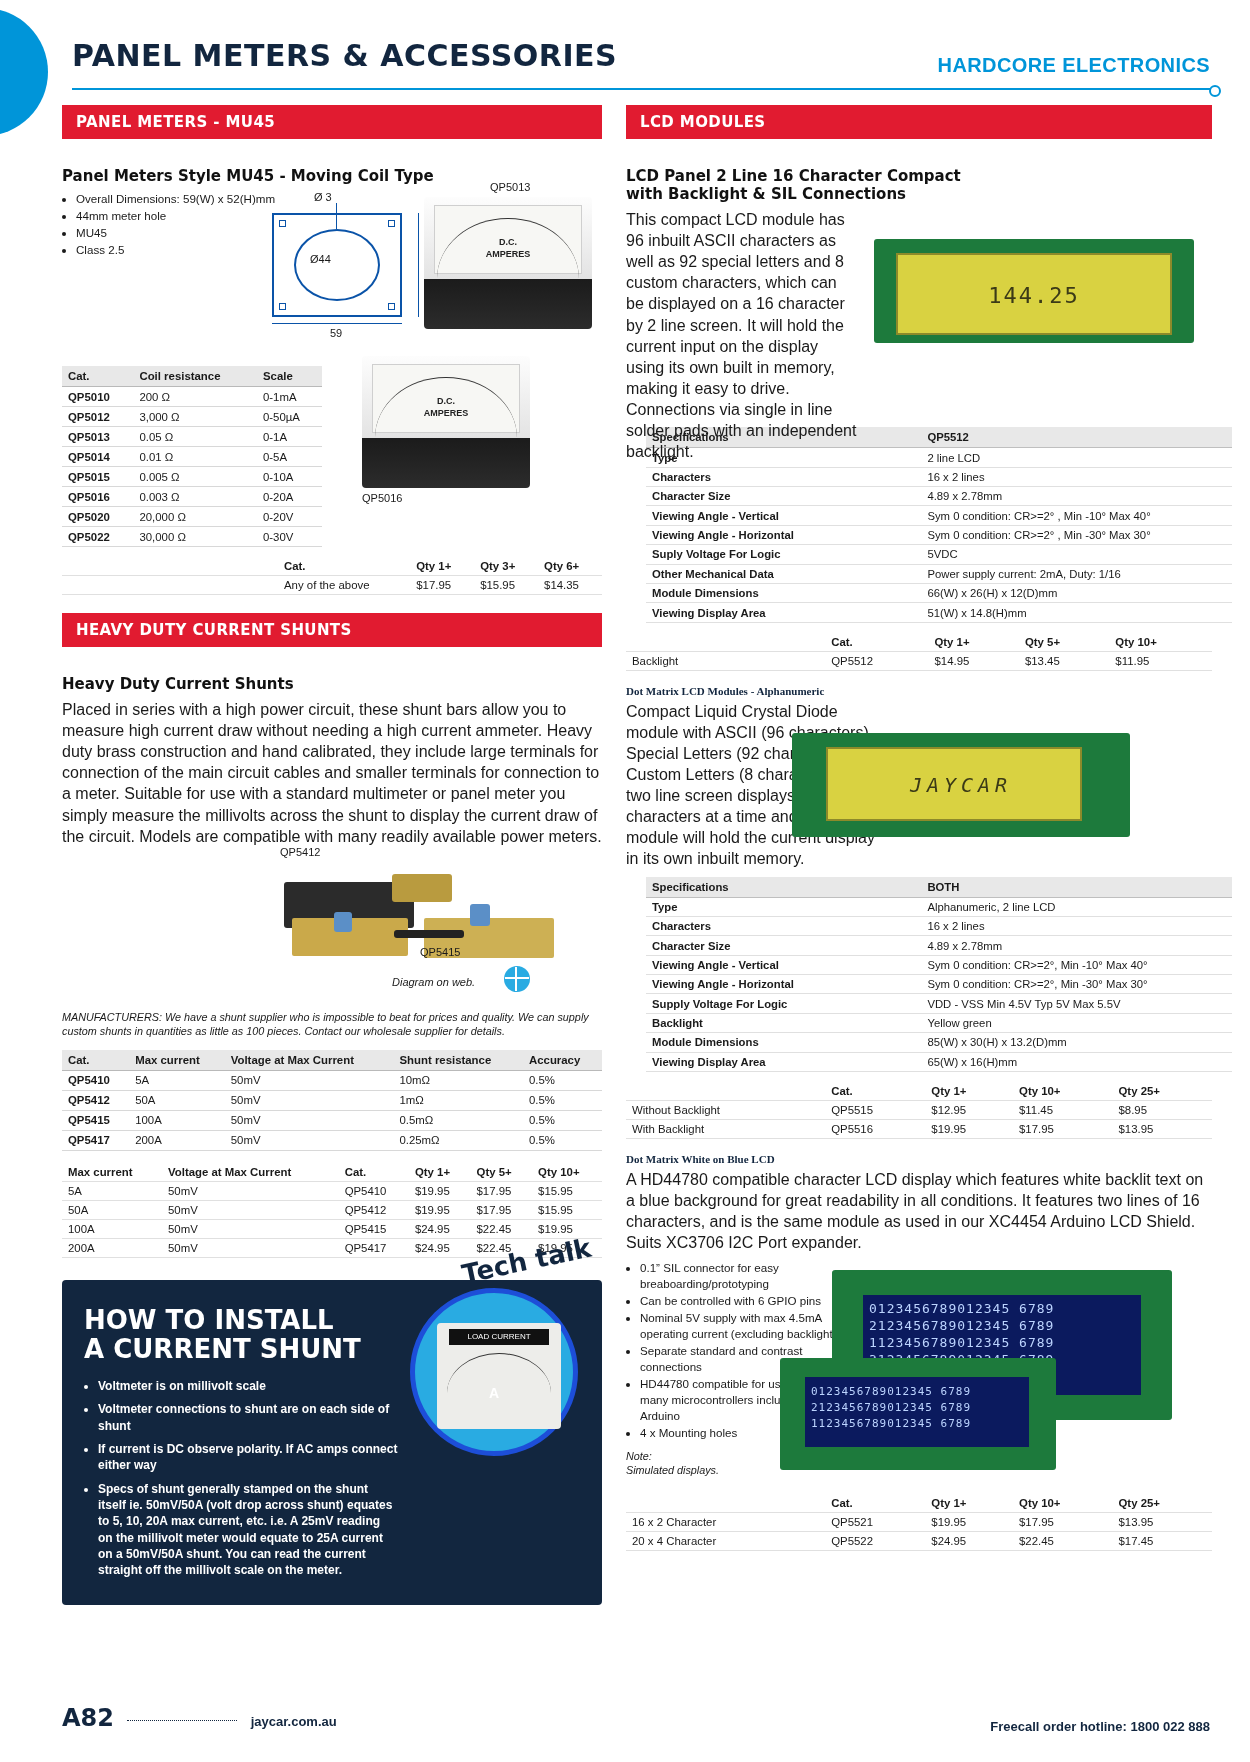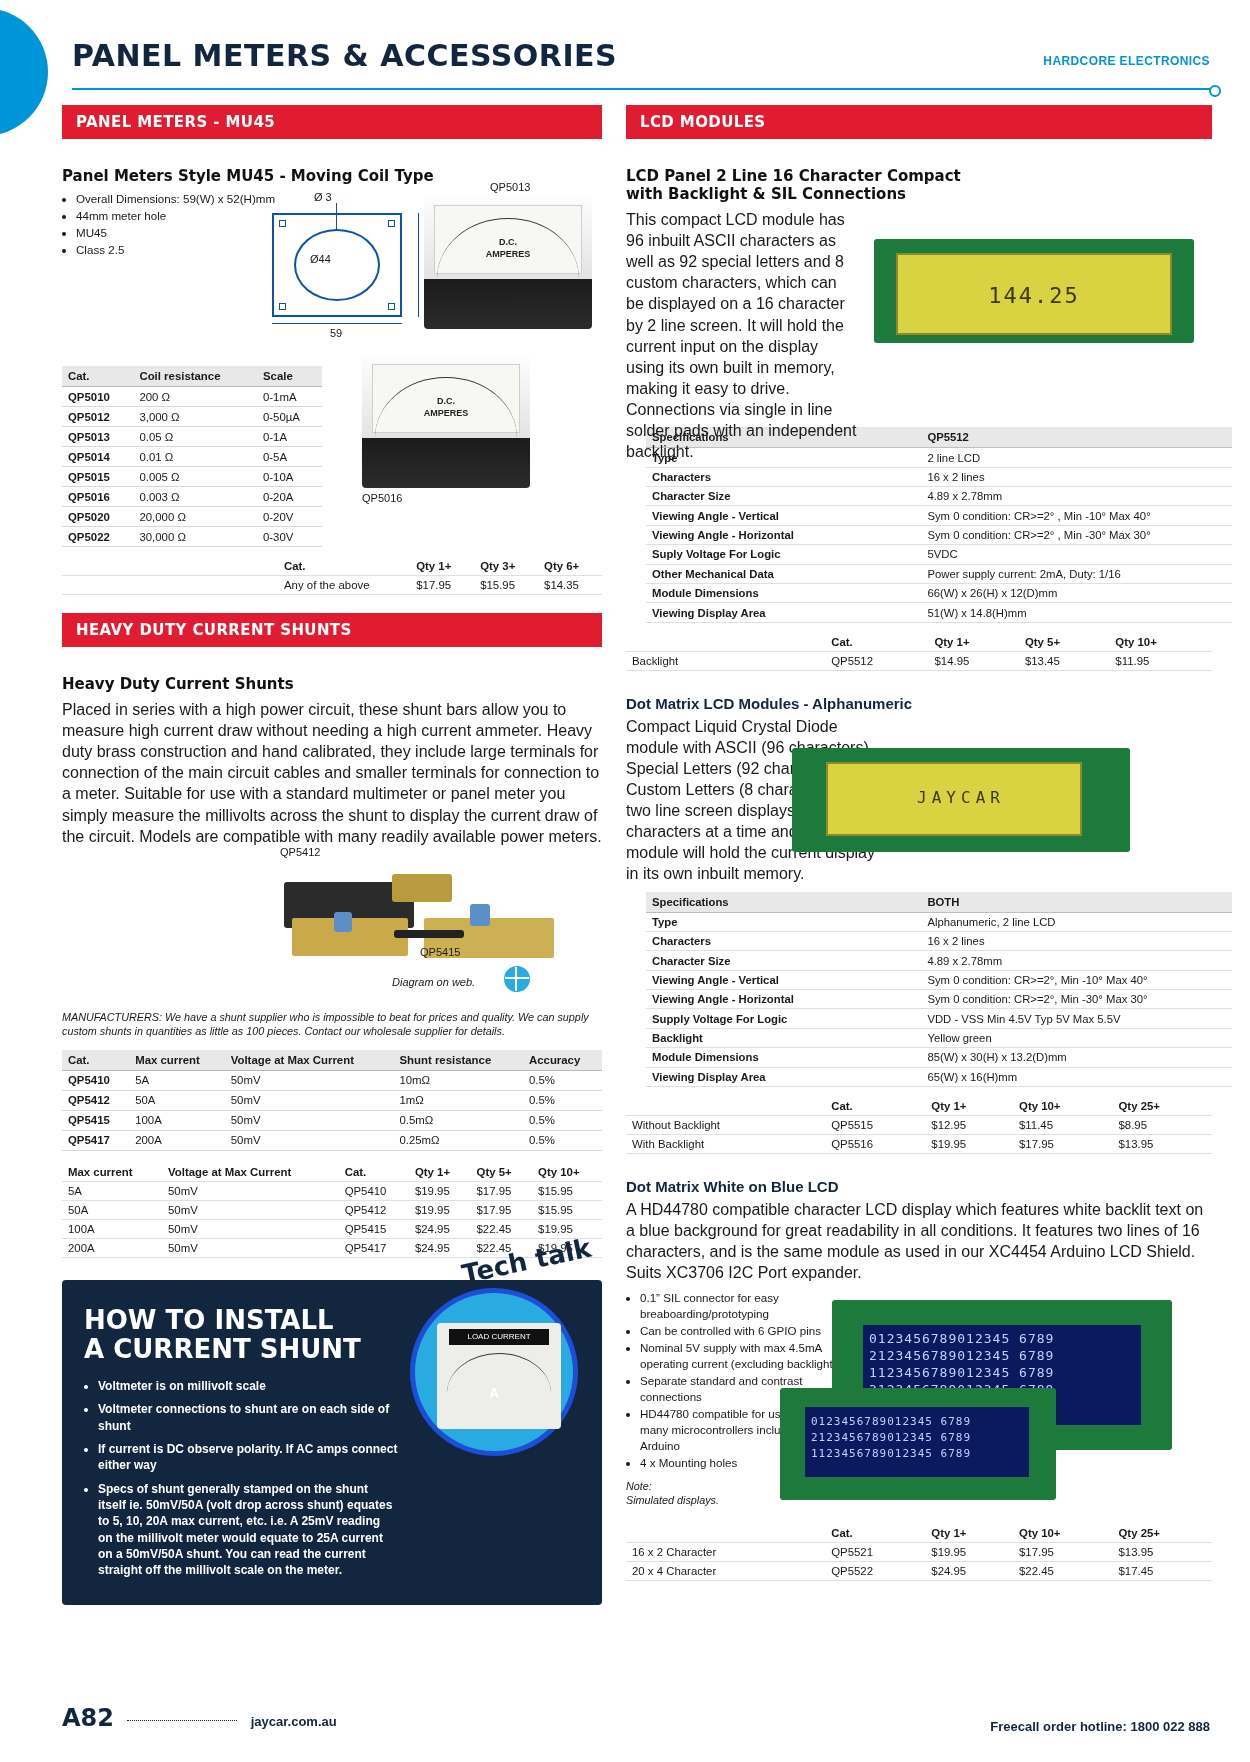--- a/index.html
+++ b/index.html
@@ -17,21 +17,21 @@
     position:absolute; left:-48px; top:8px; width:96px; height:128px;
     background:#0095d9; border-radius:0 64px 64px 0;
   }
   .hdr-title {
     position:absolute; left:72px; top:38px;
     font-size:30px; font-weight:bold; letter-spacing:.5px;
     color:#12263f; font-family:"DejaVu Sans", sans-serif;
   }
   .brand {
     position:absolute; right:40px; top:54px;
-    font-size:12px; font-weight:bold; color:#0095d9; letter-spacing:.4px;
+    font-size:20px; font-weight:bold; color:#0095d9; letter-spacing:.4px;
   }
   .hdr-rule {
     position:absolute; left:72px; top:88px; width:1140px; height:2px; background:#0095d9;
   }
   .hdr-rule::after {
     content:""; position:absolute; right:-9px; top:-3px; width:8px; height:8px;
     border:2px solid #0095d9; border-radius:50%; background:#fff;
   }
 
   
@@ -43,22 +43,22 @@
     background:#e11b30; color:#fff; font-weight:bold; font-size:15px;
     letter-spacing:.4px; padding:8px 14px; margin-bottom:28px;
     font-family:"DejaVu Sans", sans-serif;
   }
 
   h3.sub {
     font-size:15px; font-weight:bold; margin:4px 0 6px; color:#111;
     font-family:"DejaVu Sans", sans-serif;
   }
   h3.sub2 {
-    font-size:15px; font-weight:bold; margin:24px 0 4px; color:#111;
-    font-family:Liberation Sans, sans-serif;
+    font-size:11px; font-weight:bold; margin:14px 0 4px; color:#111;
+    font-family:Liberation Serif, serif;
   }
   p.body { font-size:16px; line-height:1.32; margin:0 0 7px; }
   ul.bul { margin:2px 0 8px 14px; padding:0; font-size:11.6px; line-height:1.38; }
   ul.bul li { margin:0 0 1px; }
 
   
   table.t { border-collapse:collapse; width:100%; font-size:11.4px; }
   table.t th {
     text-align:left; font-weight:bold; padding:4px 6px;
     border-bottom:1px solid #b9b9b9; background:#e8e8e8;
@@ -484,21 +484,21 @@
       </tr>
     </tbody>
       </table>
 
     <h3 class="sub2" style="color:#12263f;">Dot Matrix LCD Modules - Alphanumeric</h3>
 
     <div style="position:relative; min-height:140px;">
       <p class="body" style="width:250px;">Compact Liquid Crystal Diode module with ASCII (96 characters), Special Letters (92 characters) and Custom Letters (8 characters). A two line screen displays up to 16 characters at a time and the module will hold the current display in its own inbuilt memory.</p>
       <div class="lcdmod" style="position:absolute; left:166px; top:32px; width:338px; height:104px;">
         <div class="lcd-screen" style="left:34px; top:14px; width:256px; height:74px;"></div>
-        <div class="lcd-text" style="left:0; top:40px; font-size:16px; letter-spacing:5px;">JAYCAR</div>
+        <div class="lcd-text" style="left:0; top:40px; font-size:20px; letter-spacing:5px;font-style:italic;">JAYCAR</div>
       </div>
     </div>
 
     <table class="spec" style="margin-top:6px;">
       <thead>
           <tr>
         <th>Specifications</th>
         <th>BOTH</th>
       </tr>
         </thead>

